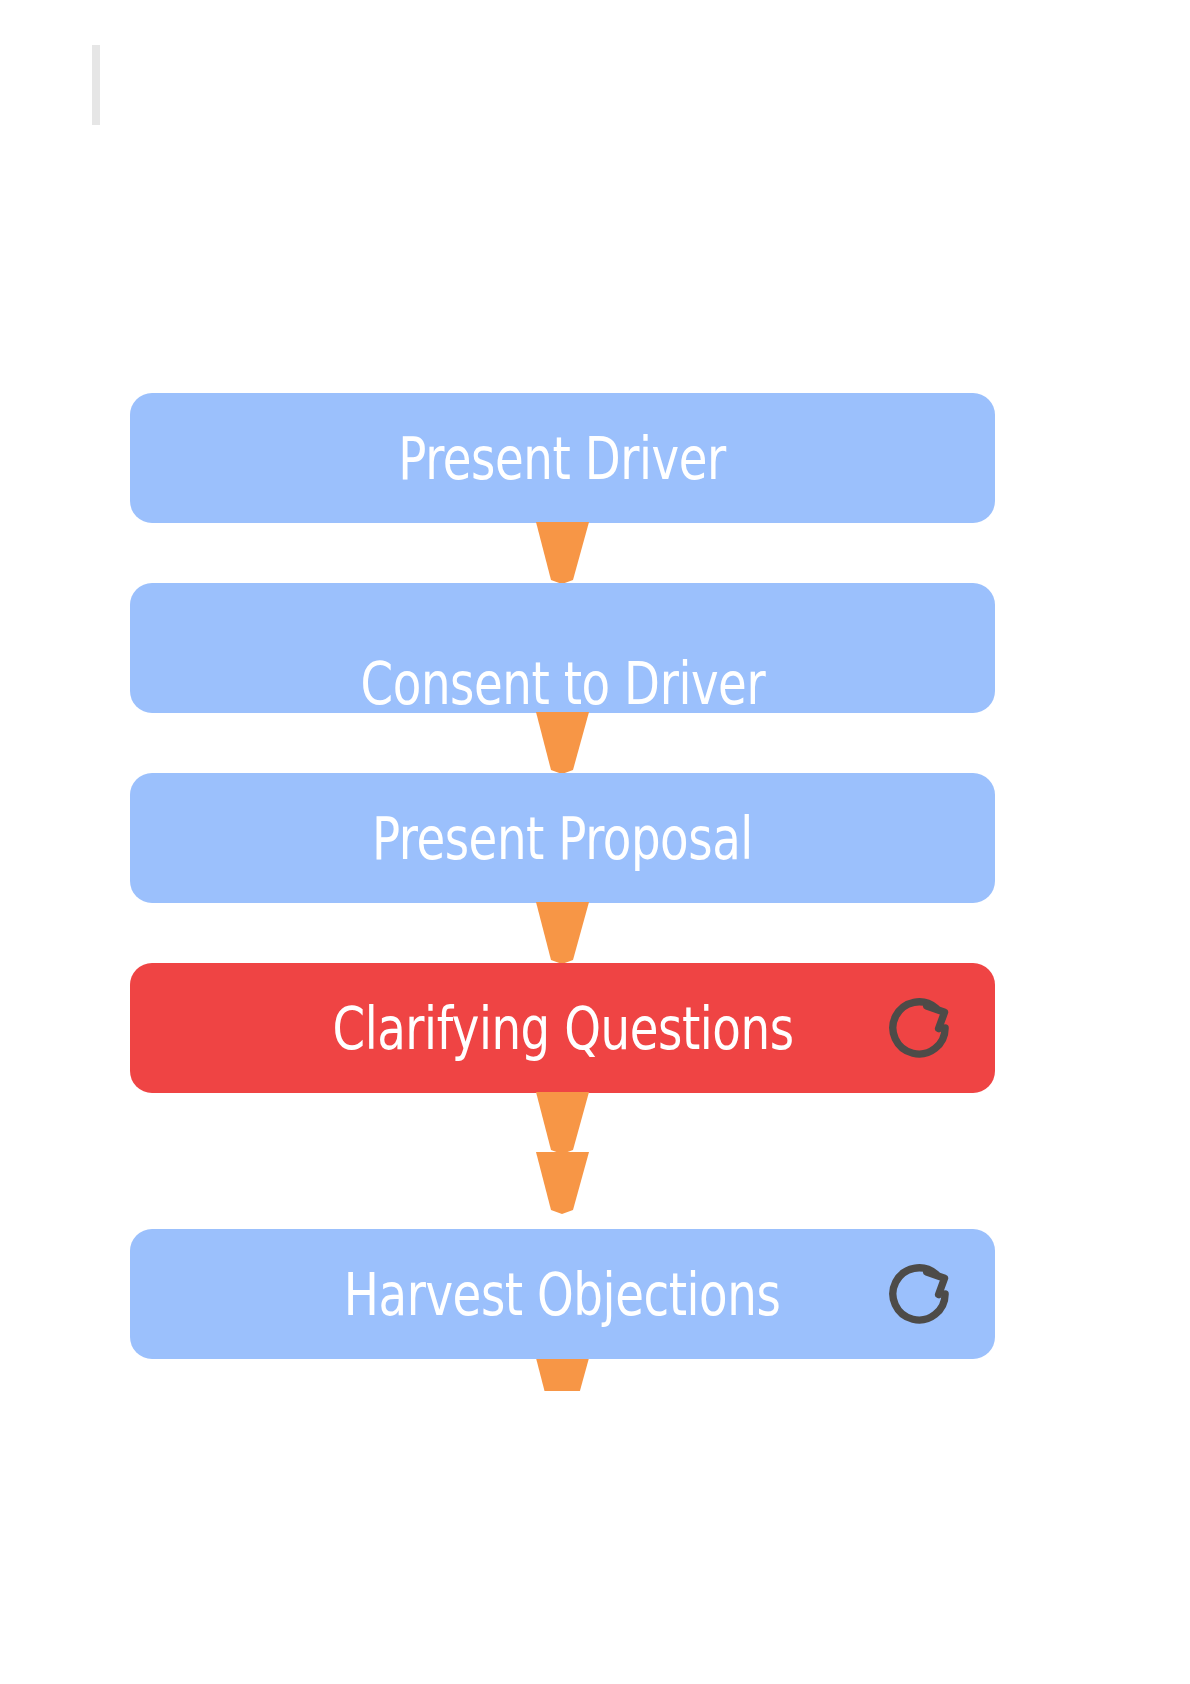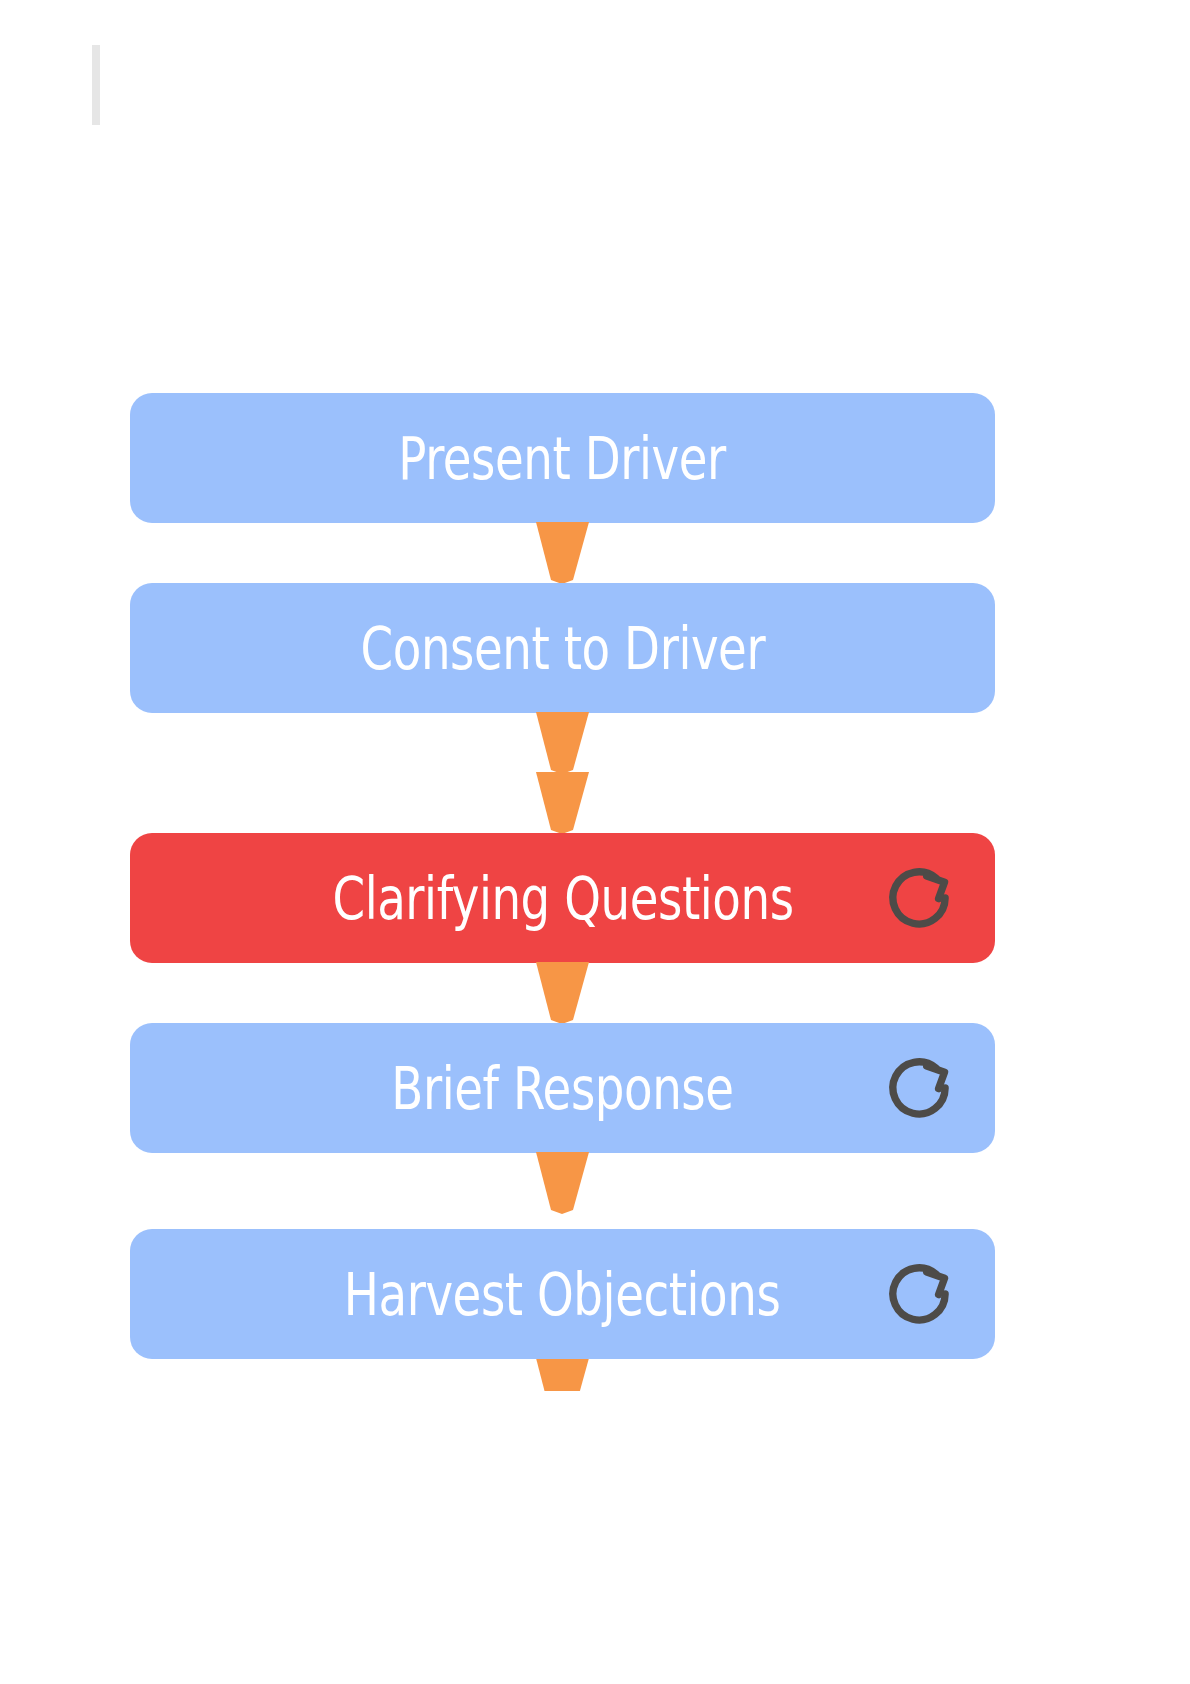--- a/index.html
+++ b/index.html
@@ -103,55 +103,51 @@
 
     <div class="node" style="background: rgb(155, 192, 252);">
       <span class="node-label" style="color: rgb(255, 255, 255);">Present Driver</span>
     </div>
     <div class="connector">
       <svg viewBox="0 0 865 62" preserveAspectRatio="none">
         <polygon points="406,0 459,0 443,58 432,62 421,58" fill="#f79646"></polygon>
       </svg>
     </div>
 
-    <div class="node" style="background: rgb(155, 192, 252);">
+    <div class="node" style="background: rgb(155, 192, 252); align-items: flex-end;">
       <span class="node-label" style="color: rgb(255, 255, 255);">Consent to Driver</span>
     </div>
     <div class="connector">
       <svg viewBox="0 0 865 62" preserveAspectRatio="none">
         <polygon points="406,0 459,0 443,58 432,62 421,58" fill="#f79646"></polygon>
       </svg>
     </div>
 
+    <div class="node" style="background: rgb(155, 192, 252);">
+      <span class="node-label" style="color: rgb(255, 255, 255);">Present Proposal</span>
+    </div>
     <div class="connector">
       <svg viewBox="0 0 865 62" preserveAspectRatio="none">
         <polygon points="406,0 459,0 443,58 432,62 421,58" fill="#f79646"></polygon>
       </svg>
     </div>
 
     <div class="node" style="background: #ef4444;">
       <span class="node-label" style="color: rgb(255, 255, 255);">Clarifying Questions</span>
       <svg class="loop-icon" viewBox="0 0 64 64">
         <path d="M54 32 A22 22 0 1 1 46.3 15.2" fill="none" stroke="#4d4b48" stroke-width="6.2" stroke-linecap="round"></path>
         <path d="M38.5 13.5 L53.5 18.8 L48.5 32.5" fill="none" stroke="#4d4b48" stroke-width="6.2" stroke-linecap="round" stroke-linejoin="round"></path>
       </svg>
     </div>
     <div class="connector">
       <svg viewBox="0 0 865 62" preserveAspectRatio="none">
         <polygon points="406,0 459,0 443,58 432,62 421,58" fill="#f79646"></polygon>
       </svg>
     </div>
 
-    <div class="node" style="background: rgb(155, 192, 252);">
-      <span class="node-label" style="color: rgb(255, 255, 255);">Brief Response</span>
-      <svg class="loop-icon" viewBox="0 0 64 64">
-        <path d="M54 32 A22 22 0 1 1 46.3 15.2" fill="none" stroke="#4d4b48" stroke-width="6.2" stroke-linecap="round"></path>
-        <path d="M38.5 13.5 L53.5 18.8 L48.5 32.5" fill="none" stroke="#4d4b48" stroke-width="6.2" stroke-linecap="round" stroke-linejoin="round"></path>
-      </svg>
-    </div>
     <div class="connector">
       <svg viewBox="0 0 865 62" preserveAspectRatio="none">
         <polygon points="406,0 459,0 443,58 432,62 421,58" fill="#f79646"></polygon>
       </svg>
     </div>
 
     <div class="node" style="background: rgb(155, 192, 252); margin-top: 16px;">
       <span class="node-label" style="color: rgb(255, 255, 255);">Harvest Objections</span>
       <svg class="loop-icon" viewBox="0 0 64 64">
         <path d="M54 32 A22 22 0 1 1 46.3 15.2" fill="none" stroke="#4d4b48" stroke-width="6.2" stroke-linecap="round"></path>

